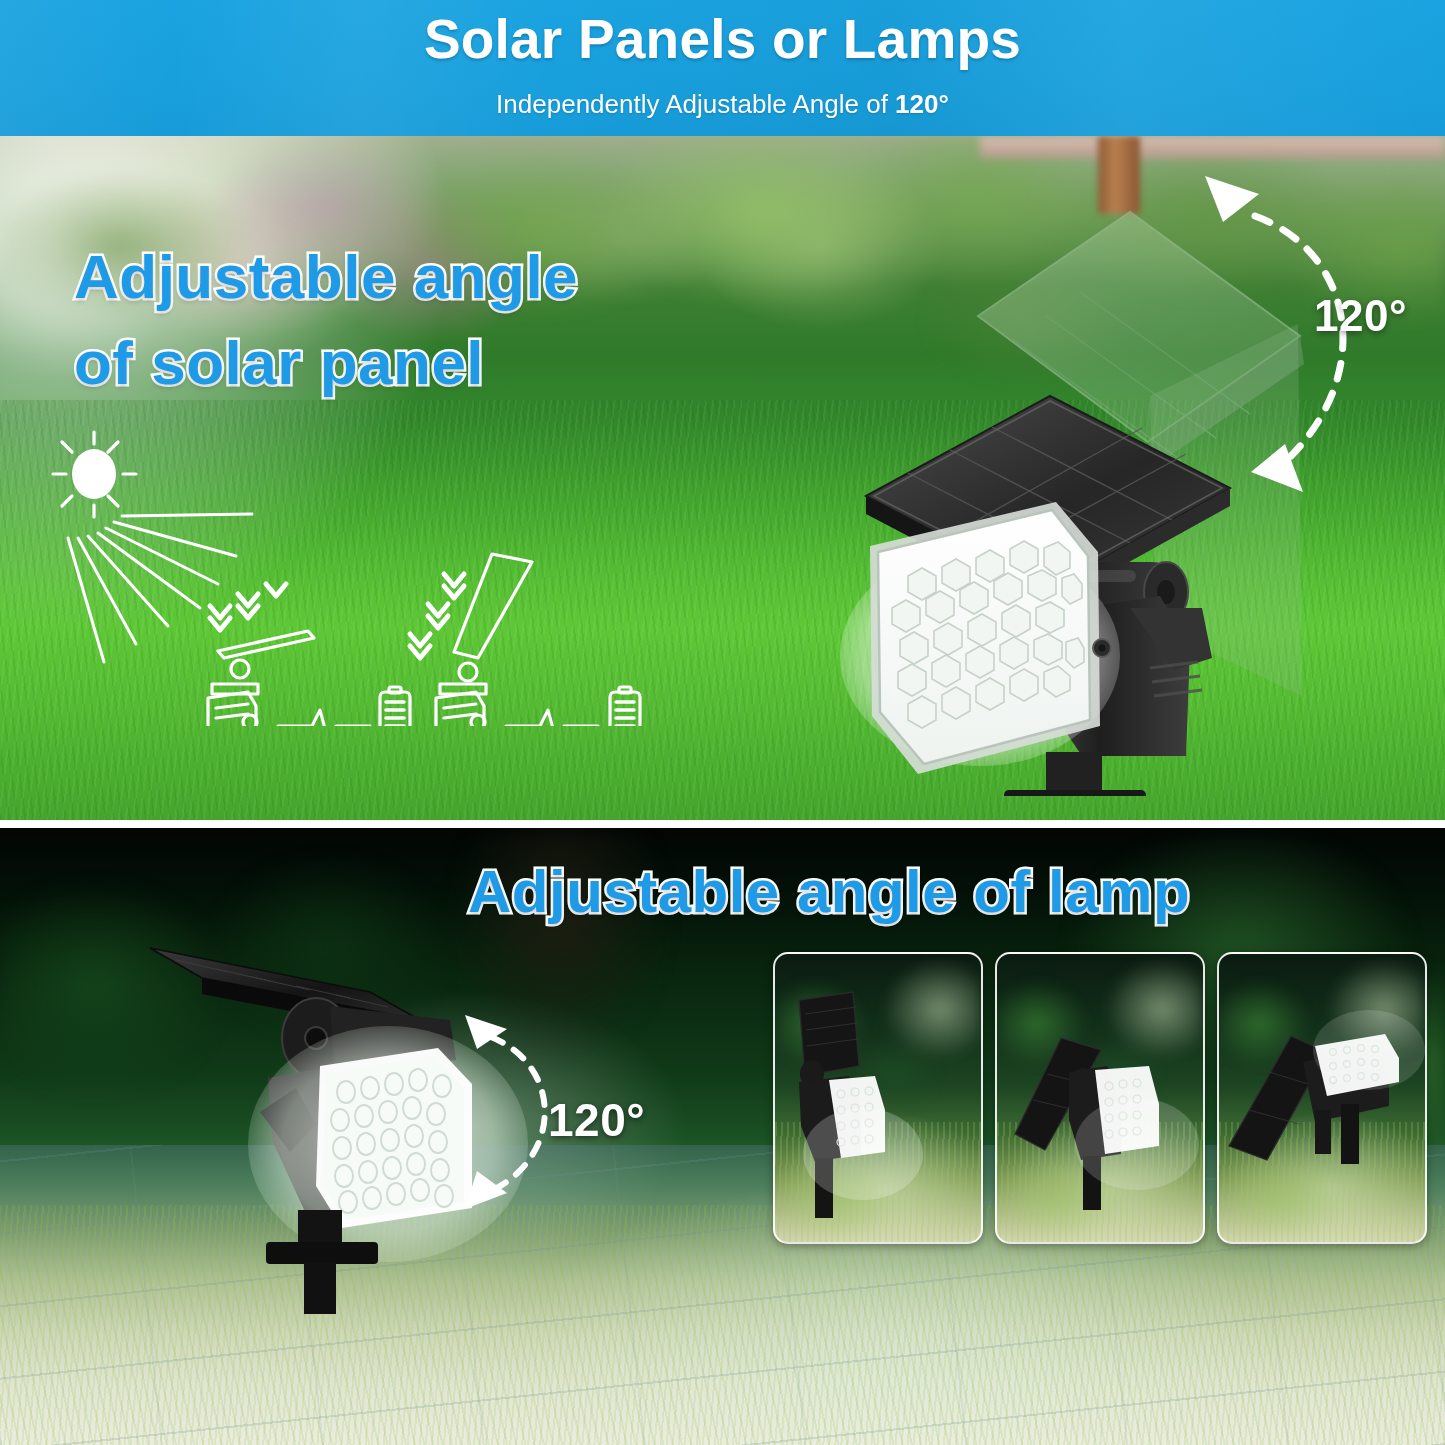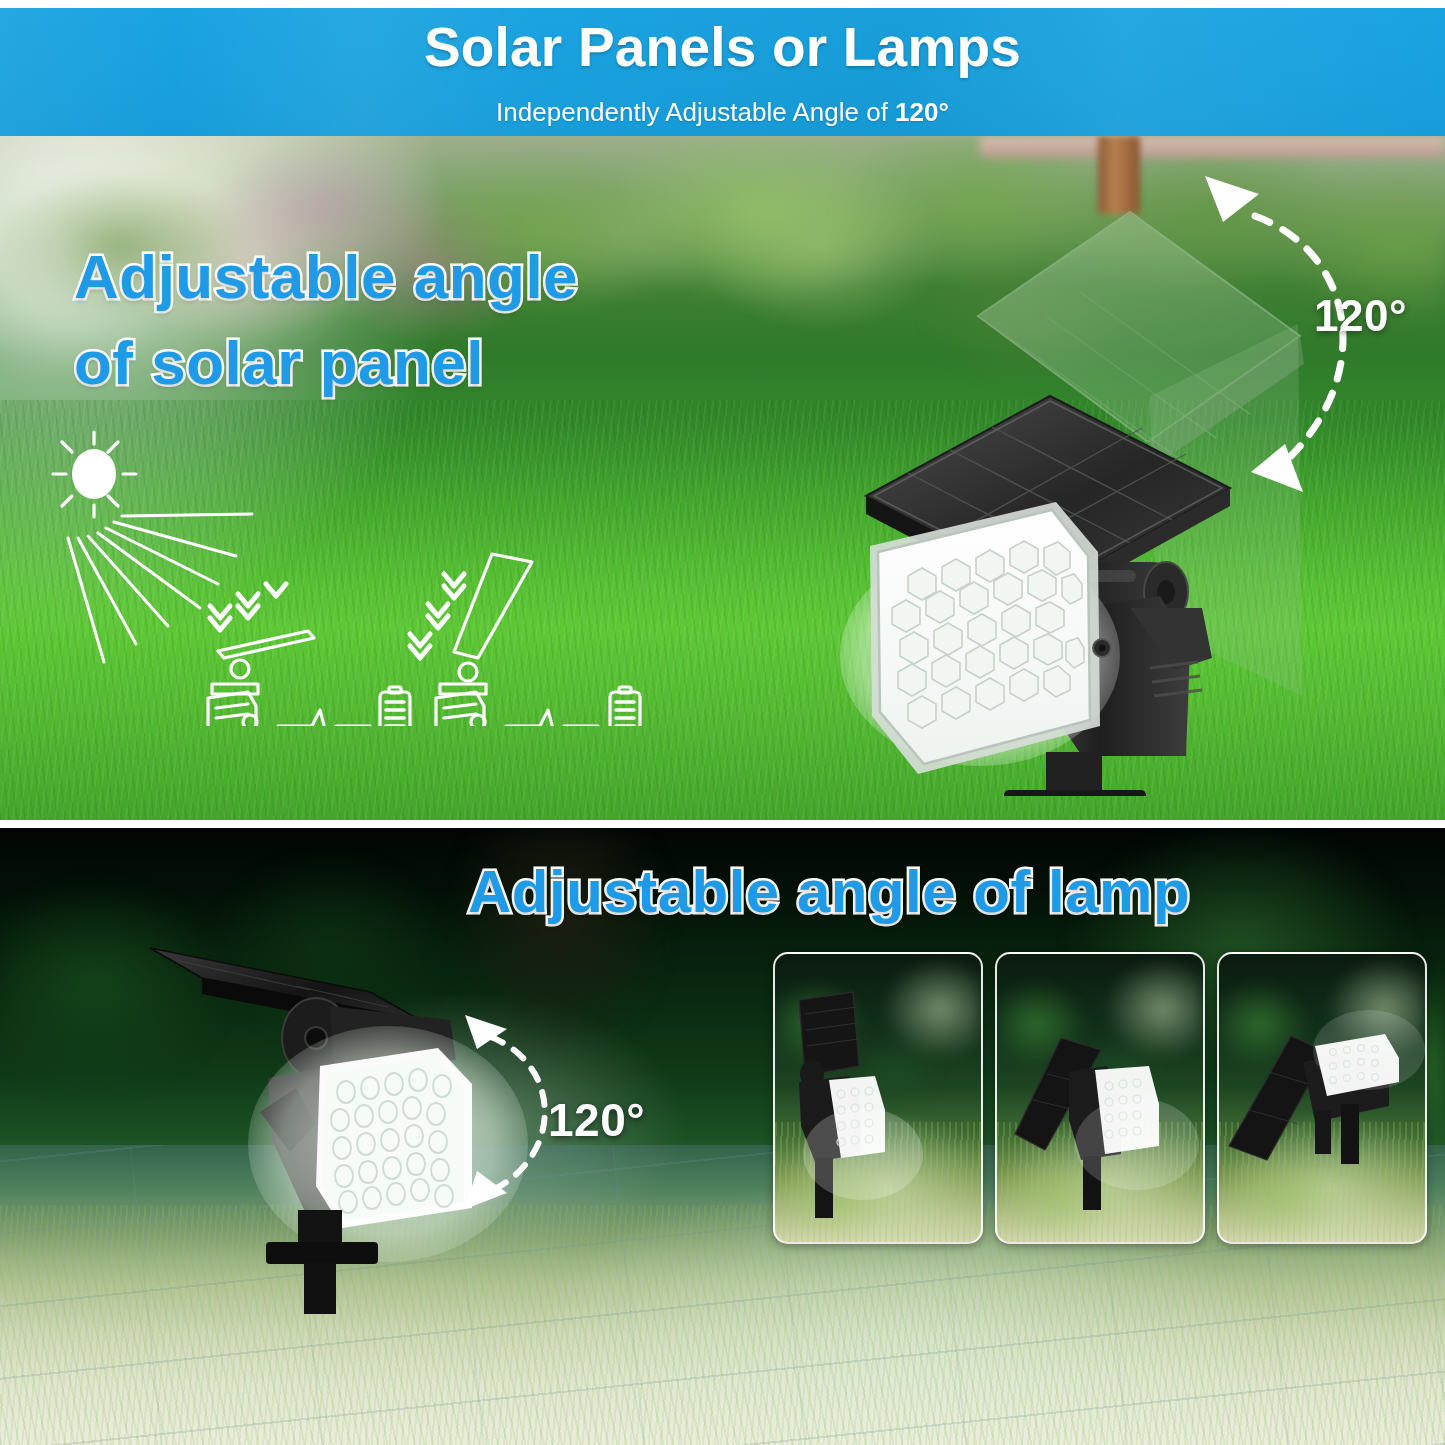--- a/index.html
+++ b/index.html
@@ -5,21 +5,21 @@
   * { margin:0; padding:0; box-sizing:border-box; }
   html,body { background:#fff; }
   body {
     width:1445px; height:1445px;
     font-family:"Liberation Sans", sans-serif;
     overflow:hidden; position:relative;
   }
 
   
   .header {
-    position:absolute; left:0; top:8px; width:1445px; height:172px;
+    position:absolute; left:0; top:0; width:1445px; height:172px;
     background:linear-gradient(180deg,#1AA3E0 0%,#18A0DD 45%,#1699D6 100%);
     overflow:hidden;
   }
   .header::before{
     content:""; position:absolute; left:0; top:0; width:100%; height:100%;
     background:
       linear-gradient(90deg, rgba(255,255,255,.05) 0%, rgba(255,255,255,0) 12%,
                              rgba(255,255,255,.06) 25%, rgba(255,255,255,0) 38%,
                              rgba(0,0,0,.03) 62%, rgba(255,255,255,.05) 78%,
                              rgba(255,255,255,0) 100%);

